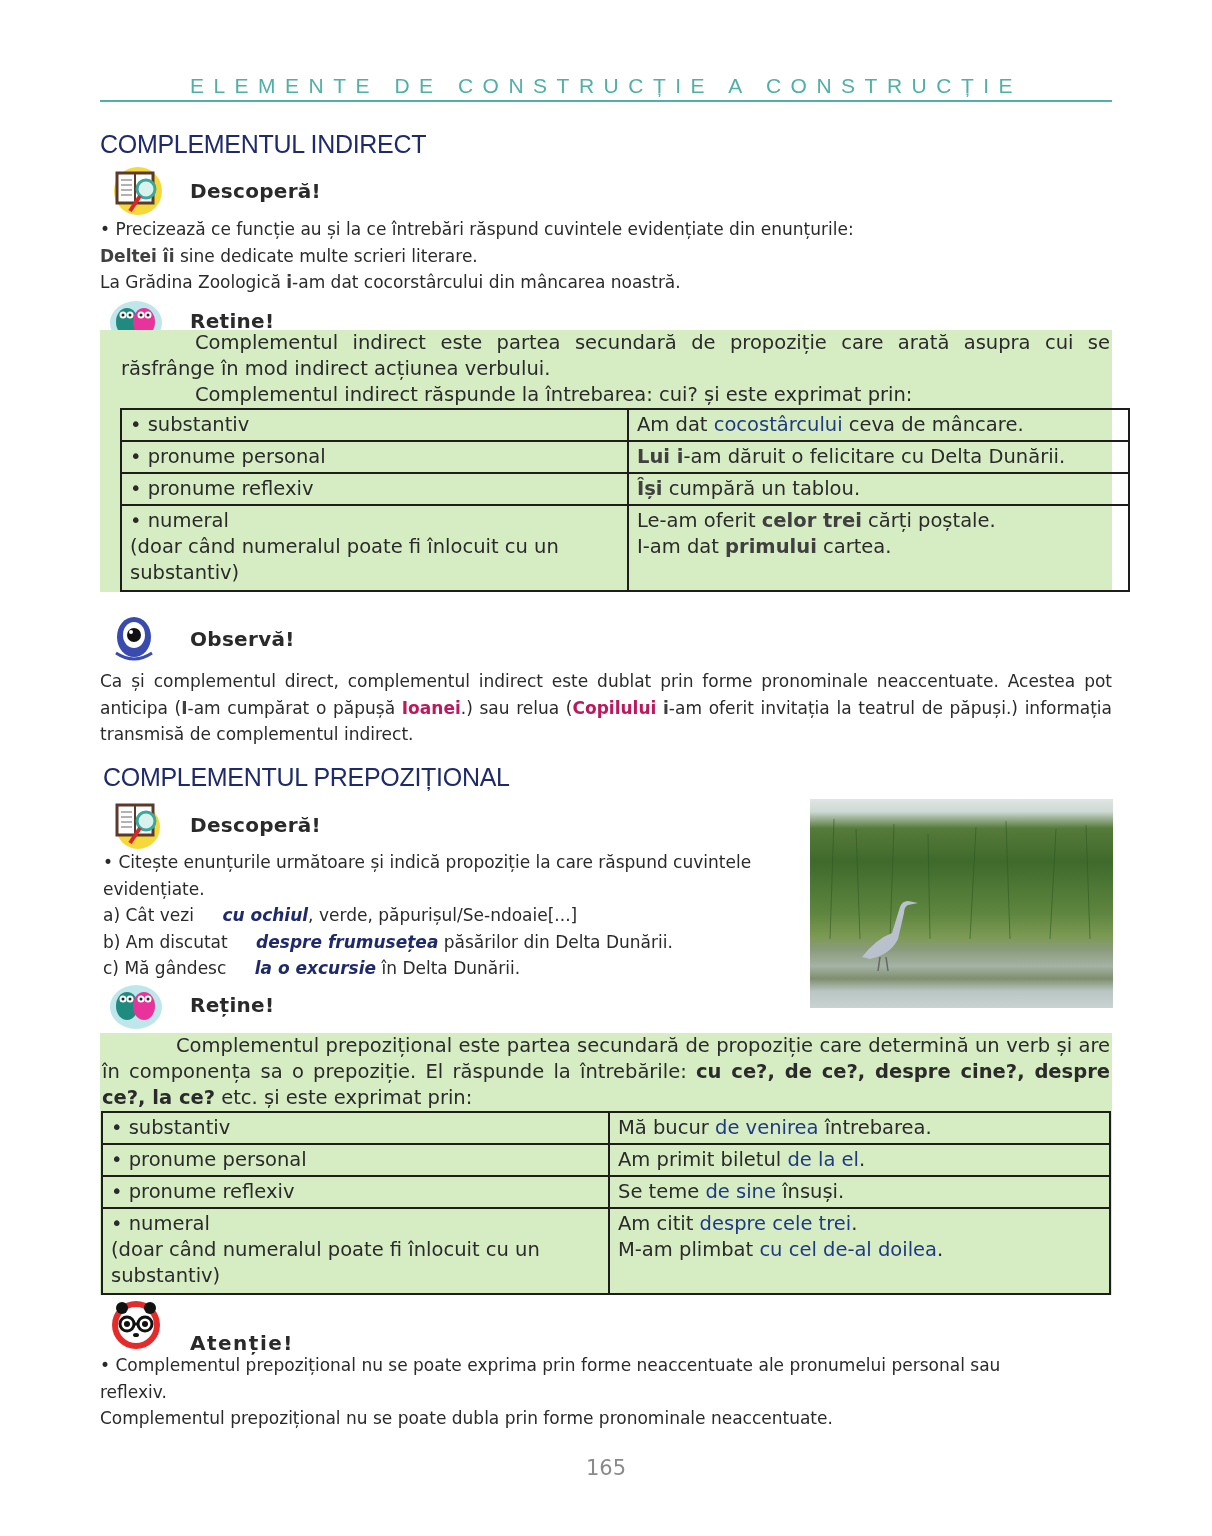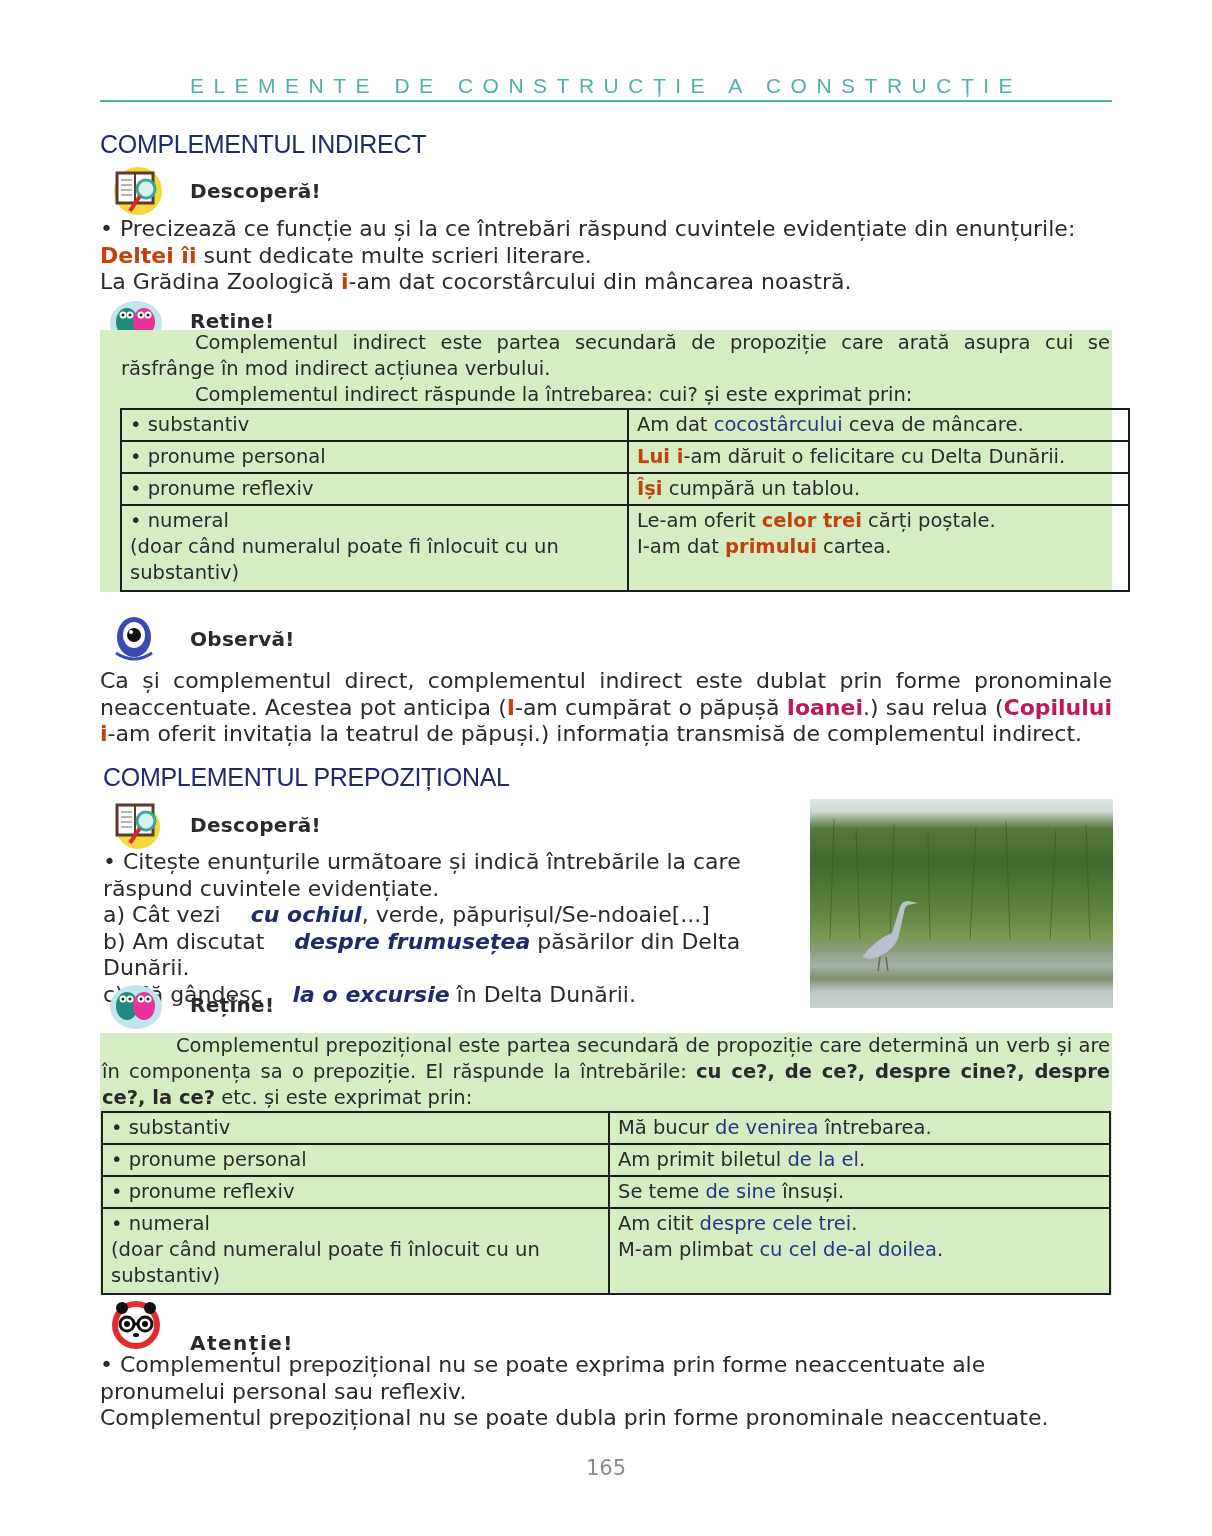--- a/index.html
+++ b/index.html
@@ -18,23 +18,23 @@
   }
   .head-rule { position: absolute; left: 100px; top: 100px; width: 1012px; height: 2px; background: #4fb0a5; }
   .section-title {
     position: absolute; left: 100px; color: #1f2a6b; font-size: 25px;
     font-family: "Liberation Sans", sans-serif; letter-spacing: -0.3px;
   }
   .tag-row { position: absolute; left: 108px; height: 50px; display: flex; align-items: center; }
   .tag-icon { width: 56px; height: 52px; position: relative; margin-right: 26px; }
   .tag-label { font-weight: bold; font-size: 20px; color: #2a2a2a; letter-spacing: 0.3px; }
   .text-block {
-    position: absolute; left: 100px; width: 1012px; font-size: 22px; line-height: 26.5px; color: #2a2a2a;
-  }
-  .hl-navy { color: #c2410c; font-weight: bold; }
+    position: absolute; left: 100px; width: 1012px; font-size: 17px; line-height: 26.5px; color: #2a2a2a;
+  }
+  .hl-navy { color: #404040; font-weight: bold; }
   .hl-navy-n { color: #1f3a80; }
   .hl-teal { color: #be185d; font-weight: bold; }
   .it-navy { color: #1f2a6b; font-weight: bold; font-style: italic; margin-left: 23px; }
   .green-box { position: absolute; left: 100px; width: 1012px; background: #d6edc4; font-size: 19.5px; line-height: 26px; }
   .green-box p { padding: 0 2px; text-align: justify; }
   .indent { text-indent: 74px; }
   table.rules { border-collapse: collapse; width: 1010px; margin-left: 1px; }
   table.rules td {
     border: 2.5px solid #1d1d1d; vertical-align: top; padding: 2px 8px 2px 8px; font-size: 19.5px; line-height: 26px;
   }
@@ -67,21 +67,21 @@
         <line x1="13" y1="30" x2="24" y2="30" stroke="#999" stroke-width="1.5"></line>
         <circle cx="38" cy="24" r="9" fill="#d9f2ee" stroke="#3aa89c" stroke-width="3"></circle>
         <line x1="32" y1="31" x2="22" y2="46" stroke="#d8262a" stroke-width="4"></line>
       </svg>
     </div>
     <span class="tag-label">Descoperă!</span>
   </div>
 
   <div class="text-block" style="top:216px;">
     <div>• Precizează ce funcție au și la ce întrebări răspund cuvintele evidențiate din enunțurile:</div>
-    <div><span class="hl-navy">Deltei îi</span><span> sunt dedicate multe scrieri literare.</span></div>
+    <div><span class="hl-navy">Deltei îi</span><span> sine dedicate multe scrieri literare.</span></div>
     <div><span>La Grădina Zoologică </span><span class="hl-navy">i</span><span>-am dat cocorstârcului din mâncarea noastră.</span></div>
   </div>
 
   <div class="tag-row" style="top:296px;">
     <div class="tag-icon">
       <svg width="56" height="52" viewBox="0 0 56 52">
         <ellipse cx="28" cy="28" rx="26" ry="22" fill="#bfe6ea"></ellipse>
         <ellipse cx="19" cy="27" rx="11" ry="14" fill="#1f8a7e"></ellipse>
         <ellipse cx="36" cy="27" rx="11" ry="14" fill="#e8349a"></ellipse>
         <circle cx="15" cy="20" r="3.5" fill="#fff"></circle>
@@ -156,21 +156,21 @@
         <line x1="13" y1="23" x2="24" y2="23" stroke="#999" stroke-width="1.5"></line>
         <line x1="13" y1="28" x2="24" y2="28" stroke="#999" stroke-width="1.5"></line>
         <circle cx="38" cy="22" r="9" fill="#d9f2ee" stroke="#3aa89c" stroke-width="3"></circle>
         <line x1="32" y1="29" x2="22" y2="44" stroke="#d8262a" stroke-width="4"></line>
       </svg>
     </div>
     <span class="tag-label">Descoperă!</span>
   </div>
 
   <div class="text-block" style="top:849px; left:103px; width:680px;">
-    <div>• Citește enunțurile următoare și indică întrebările la care răspund cuvintele evidențiate.</div>
+    <div>• Citește enunțurile următoare și indică propoziție la care răspund cuvintele evidențiate.</div>
     <div><span>a) Cât vezi </span><span class="it-navy">cu ochiul</span><span>, verde, păpurișul/Se-ndoaie[...]</span></div>
     <div><span>b) Am discutat </span><span class="it-navy">despre frumusețea</span><span> păsărilor din Delta Dunării.</span></div>
     <div><span>c) Mă gândesc </span><span class="it-navy">la o  excursie</span><span> în Delta Dunării.</span></div>
   </div>
 
   <div class="photo">
     <svg width="303" height="209" viewBox="0 0 303 209">
       <g stroke="#2e5a22" stroke-width="1" opacity="0.6">
         <line x1="20" y1="140" x2="24" y2="20"></line>
           <line x1="50" y1="140" x2="46" y2="30"></line>

